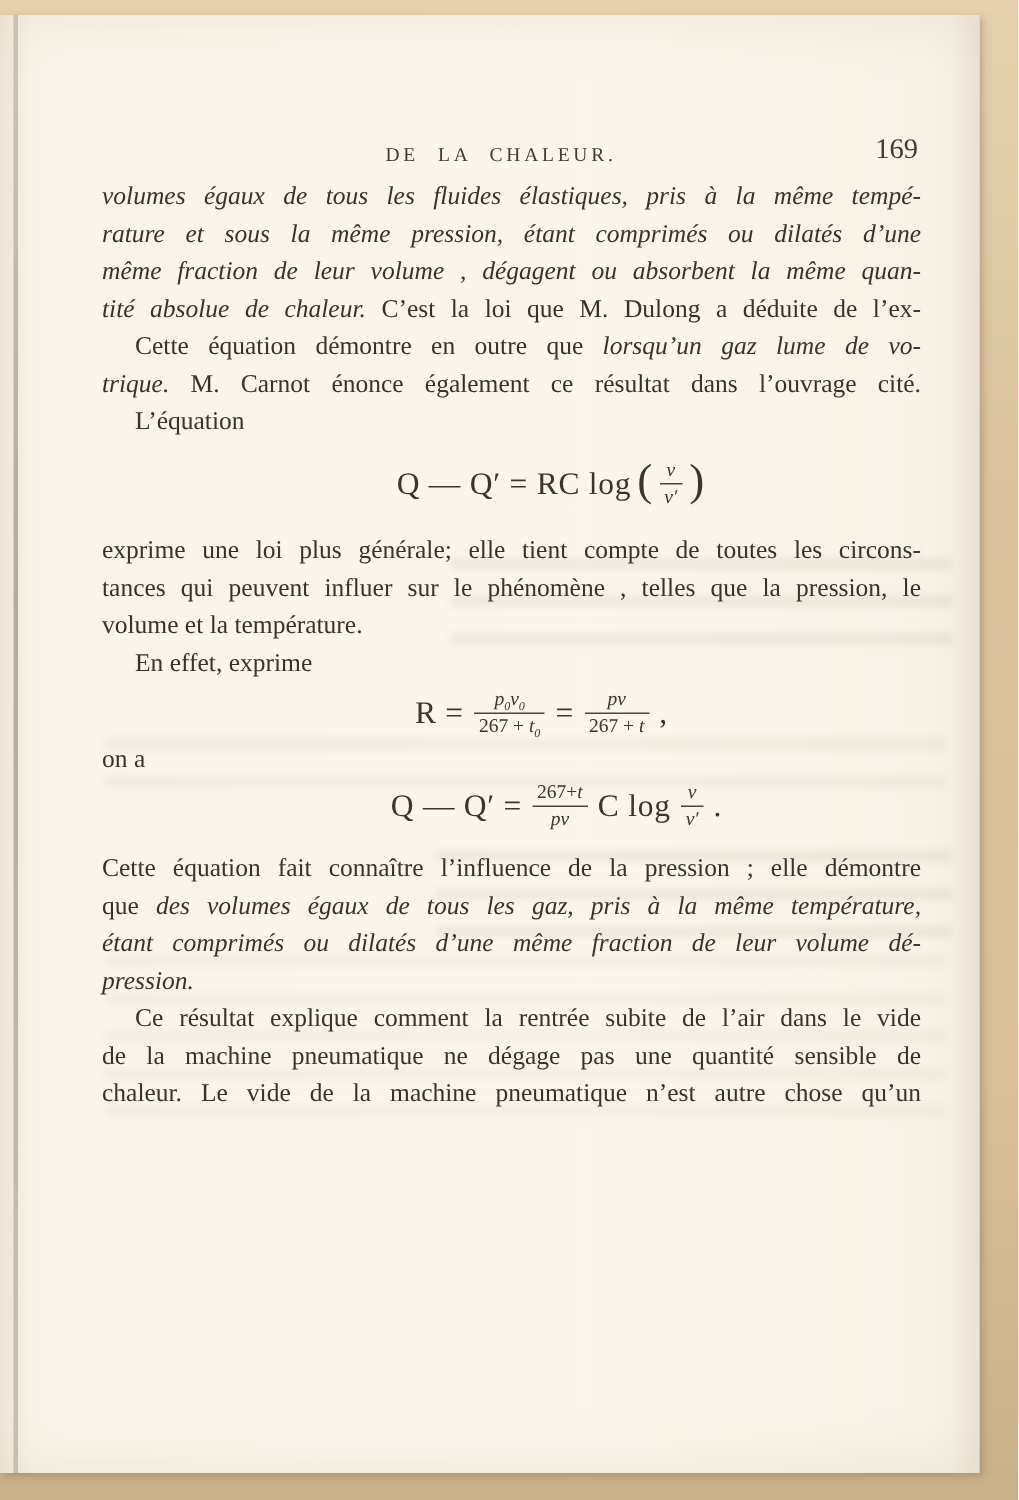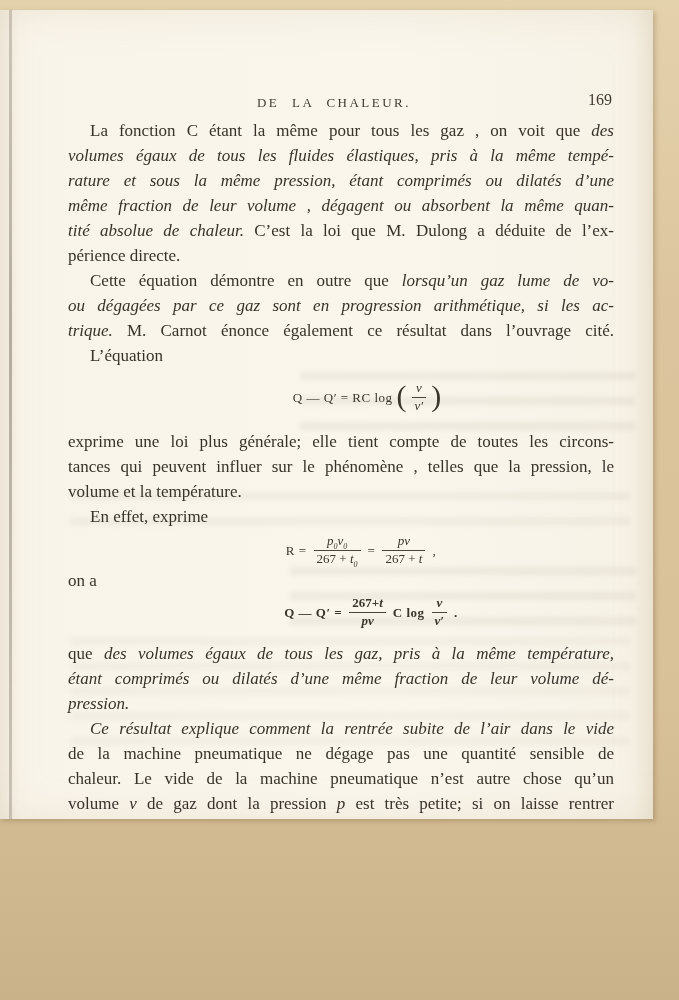--- a/index.html
+++ b/index.html
@@ -2,53 +2,53 @@
 <html><head>
 <meta charset="utf-8">
 <style>
   html,body{margin:0;padding:0;}
   #viewport{
     position:relative;width:679px;height:1000px;overflow:hidden;
     background:linear-gradient(180deg,#e4d2ac 0%,#dcc59e 30%,#d8c098 70%,#c9b28a 100%);
     font-family:"Liberation Serif","DejaVu Serif",serif;
   }
   .page{
-    position:absolute;left:0;top:10px;width:653px;height:809px;
+    position:absolute;left:0;top:10px;width:653px;height:972px;
     background:linear-gradient(90deg,#f2ecdf 0%,#f9f4ea 3%,#faf6ec 60%,#f7f2e6 97%,#efe8d8 100%);
     box-shadow:inset 0 0 40px rgba(190,172,140,.22), 2px 2px 5px rgba(120,95,60,.35);
   }
   .gutter-line{
     position:absolute;left:9px;top:0;bottom:0;width:3px;
     background:linear-gradient(180deg,rgba(105,96,82,.28),rgba(105,96,82,.45) 40%,rgba(105,96,82,.3));
     filter:blur(.4px);
   }
   .text-col{
     position:absolute;left:68px;top:80px;width:546px;color:#38322b;
     font-size:17px;line-height:25px;
   }
   .running-head{position:relative;height:26px;margin-bottom:2px;}
   .head-title{
     position:absolute;left:0;right:14px;text-align:center;
     font-size:13px;letter-spacing:2.5px;word-spacing:7px;color:#413a31;
   }
-  .head-page{position:absolute;right:2px;top:-3px;font-size:16px;color:#413a31;}
+  .head-page{position:absolute;right:2px;top:-3px;font-size:19px;color:#413a31;}
   .line{text-align:justify;text-align-last:justify;white-space:normal;}
   .line.left{text-align-last:left;}
   .it{font-style:italic;}
   .eq{text-align:center;color:#3b352d;}
   .eq > span{vertical-align:middle;}
-  .eqtxt{display:inline-block;margin:0 3px;font-size:13px;letter-spacing:.5px;}
+  .eqtxt{display:inline-block;margin:0 3px;font-size:21px;letter-spacing:.5px;}
   .frac{display:inline-block;margin:0 4px;text-align:center;font-size:13px;line-height:1.15;}
   .frac .num{display:block;padding:0 3px 1px;}
   .frac .den{display:block;border-top:1px solid #4a443a;padding:1px 3px 0;}
   .frac sub{font-size:.62em;line-height:0;}
   .paren{display:inline-block;font-size:30px;line-height:1;margin:0 1px;transform:translateY(-1px);color:#3b352d;}
   #eq-eq1{margin:13px 0 15px 50px;}
   #eq-eq2{margin:5px 0 1px 40px;}
-  #eq-eq3{margin:3px 0 12px 60px;font-weight:bold;}
+  #eq-eq3{margin:3px 0 12px 60px;}
   .bleed{
     position:absolute;pointer-events:none;opacity:.10;filter:blur(2.5px);
     background:repeating-linear-gradient(180deg,transparent 0 7px,#887f6c 7px 15px,transparent 15px 25px);
   }
   .bleed.b1{left:300px;top:355px;width:335px;height:75px;}
   .bleed.b2{left:70px;top:475px;width:560px;height:55px;opacity:.08;}
   .bleed.b3{left:290px;top:550px;width:345px;height:75px;}
   .bleed.b4{left:70px;top:620px;width:560px;height:115px;opacity:.06;}
 </style>
 </head>
@@ -61,41 +61,38 @@
     <div class="bleed b2"></div>
     <div class="bleed b3"></div>
     <div class="bleed b4"></div>
 
     <div class="text-col">
       <div class="running-head">
         <span class="head-title">DE LA CHALEUR.</span>
         <span class="head-page">169</span>
       </div>
       <div id="body-flow">
-          <div class="line" style="text-indent: 22px;"><span>La fonction C étant la même pour tous les gaz , on voit que </span><span class="it">des</span></div>
           <div class="line"><span class="it">volumes égaux de tous les fluides élastiques, pris à la même tempé-</span></div>
           <div class="line"><span class="it">rature et sous la même pression, étant comprimés ou dilatés d’une</span></div>
           <div class="line"><span class="it">même fraction de leur volume , dégagent ou absorbent la même quan-</span></div>
           <div class="line"><span class="it">tité absolue de chaleur.</span><span> C’est la loi que M. Dulong a déduite de l’ex-</span></div>
-          <div class="line left"><span>périence directe.</span></div>
           <div class="line" style="text-indent: 22px;"><span>Cette équation démontre en outre que </span><span class="it">lorsqu’un gaz lume de vo-</span></div>
-          <div class="line"><span class="it">ou dégagées par ce gaz sont en progression arithmétique, si les ac-</span></div>
           <div class="line"><span class="it">trique.</span><span> M. Carnot énonce également ce résultat dans l’ouvrage cité.</span></div>
           <div class="line left" style="text-indent: 22px;"><span>L’équation</span></div>
           <div class="eq" id="eq-eq1"><span class="eqtxt">Q — Q′ = RC log</span><span class="paren">(</span><span class="frac"><span class="num"><span class="it">v</span></span><span class="den"><span class="it">v′</span></span></span><span class="paren">)</span></div>
           <div class="line"><span>exprime une loi plus générale; elle tient compte de toutes les circons-</span></div>
           <div class="line"><span>tances qui peuvent influer sur le phénomène , telles que la pression, le</span></div>
           <div class="line left"><span>volume et la température.</span></div>
           <div class="line left" style="text-indent: 22px;"><span>En effet, exprime</span></div>
           <div class="eq" id="eq-eq2"><span class="eqtxt">R =</span><span class="frac"><span class="num"><span class="it">p</span><sub class="it">0</sub><span class="it">v</span><sub class="it">0</sub></span><span class="den"><span>267 + </span><span class="it">t</span><sub class="it">0</sub></span></span><span class="eqtxt">=</span><span class="frac"><span class="num"><span class="it">pv</span></span><span class="den"><span>267 + </span><span class="it">t</span></span></span><span class="eqtxt">,</span></div>
           <div class="line left"><span>on a</span></div>
           <div class="eq" id="eq-eq3"><span class="eqtxt">Q — Q′ =</span><span class="frac"><span class="num"><span>267+</span><span class="it">t</span></span><span class="den"><span class="it">pv</span></span></span><span class="eqtxt">C log</span><span class="frac"><span class="num"><span class="it">v</span></span><span class="den"><span class="it">v′</span></span></span><span class="eqtxt">.</span></div>
+          <div class="line"><span>Cette équation fait connaître l’influence de la pression ; elle démontre</span></div>
           <div class="line"><span>que </span><span class="it">des volumes égaux de tous les gaz, pris à la même température,</span></div>
           <div class="line"><span class="it">étant comprimés ou dilatés d’une même fraction de leur volume dé-</span></div>
           <div class="line left"><span class="it">pression.</span></div>
-          <div class="line" style="text-indent: 22px; font-style: italic;"><span>Ce résultat explique comment la rentrée subite de l’air dans le vide</span></div>
+          <div class="line" style="text-indent: 22px;"><span>Ce résultat explique comment la rentrée subite de l’air dans le vide</span></div>
           <div class="line"><span>de la machine pneumatique ne dégage pas une quantité sensible de</span></div>
           <div class="line"><span>chaleur. Le vide de la machine pneumatique n’est autre chose qu’un</span></div>
-          <div class="line"><span>volume </span><span class="it">v</span><span> de gaz dont la pression </span><span class="it">p</span><span> est très petite; si on laisse rentrer</span></div>
         </div>
     </div>
   </div>
 </div>
 
 </body></html>

